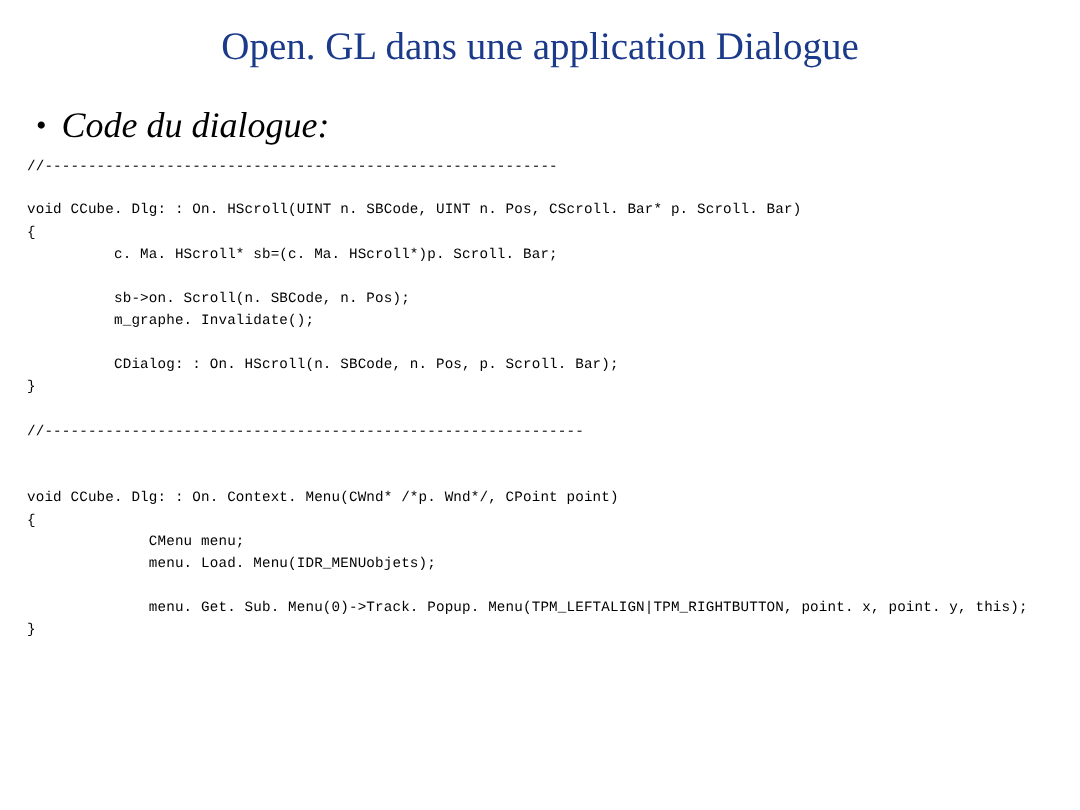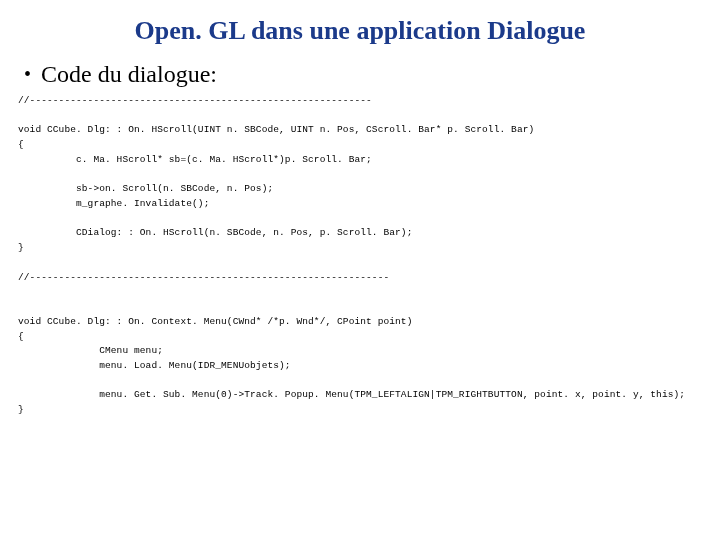--- a/index.html
+++ b/index.html
@@ -16,38 +16,39 @@
     width: 720px;
     height: 540px;
     position: relative;
     box-sizing: border-box;
     padding: 12px 18px 0 18px;
   }
   .title {
     font-size: 26px;
     color: #1b3a8a;
     text-align: center;
-    margin: 4px 0 14px 0;
-    font-weight: bold;
+    margin: 4px 0 24px 0;
+    font-weight: normal;
   }
   .bullet-row {
     display: flex;
     align-items: flex-start;
     margin: 0 0 6px 6px;
   }
   .bullet-dot {
     font-size: 20px;
     line-height: 28px;
     margin-right: 10px;
     color: #000;
   }
   .bullet-text {
     font-size: 24px;
     color: #000;
     line-height: 28px;
+    font-style: italic;
   }
   .code {
     font-family: "Courier New", Courier, monospace;
     font-size: 9.5px;
     line-height: 1.55;
     white-space: pre;
     color: #000;
     margin: 2px 0 0 0;
     letter-spacing: 0.1px;
   }

